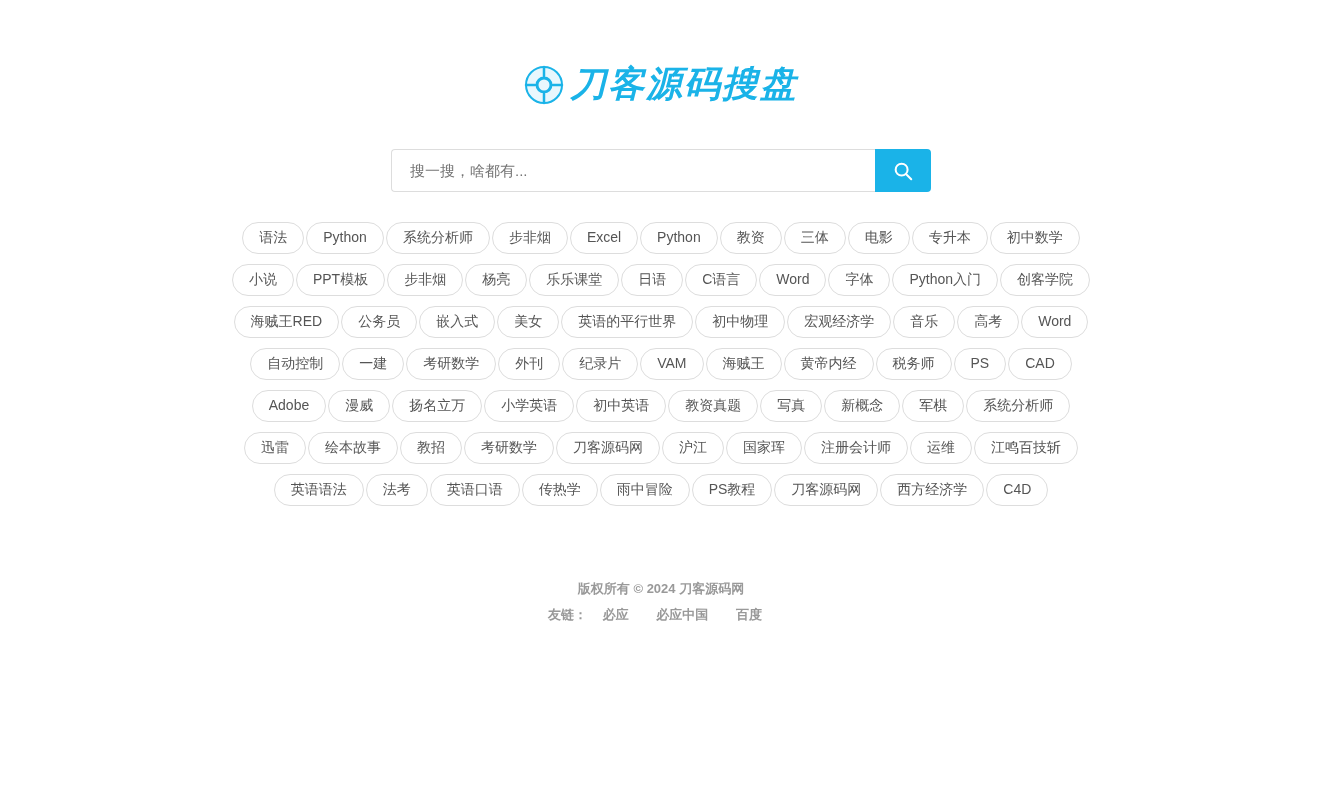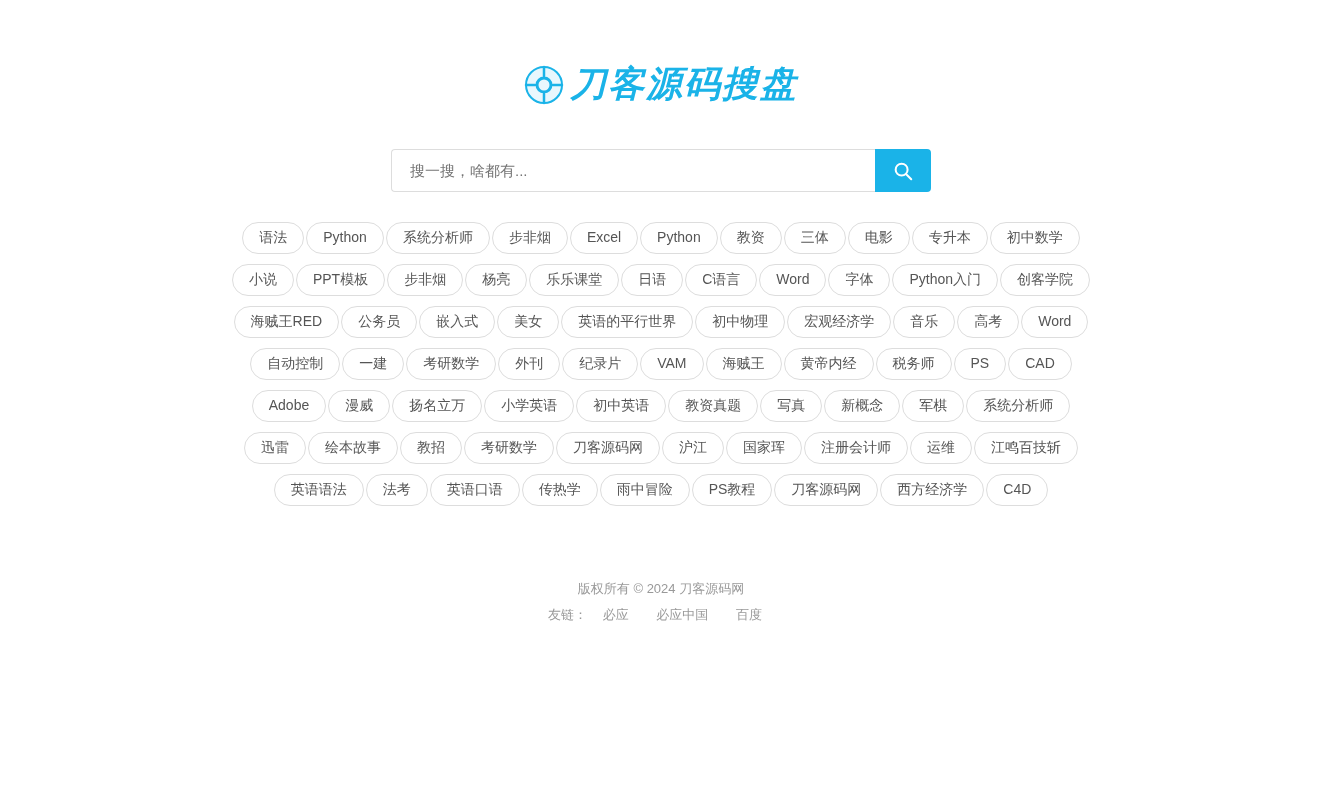--- a/index.html
+++ b/index.html
@@ -82,20 +82,21 @@
       cursor: pointer;
       white-space: nowrap;
       transition: border-color 0.2s, color 0.2s;
     }
     .footer {
       margin-top: 20px;
       text-align: center;
       color: #999;
       font-size: 13px;
       line-height: 2;
+      font-weight: bold;
     }
     .footer a {
       color: #999;
       text-decoration: none;
       margin: 0 12px;
     }
   </style>
 </head>
 <body>
 

